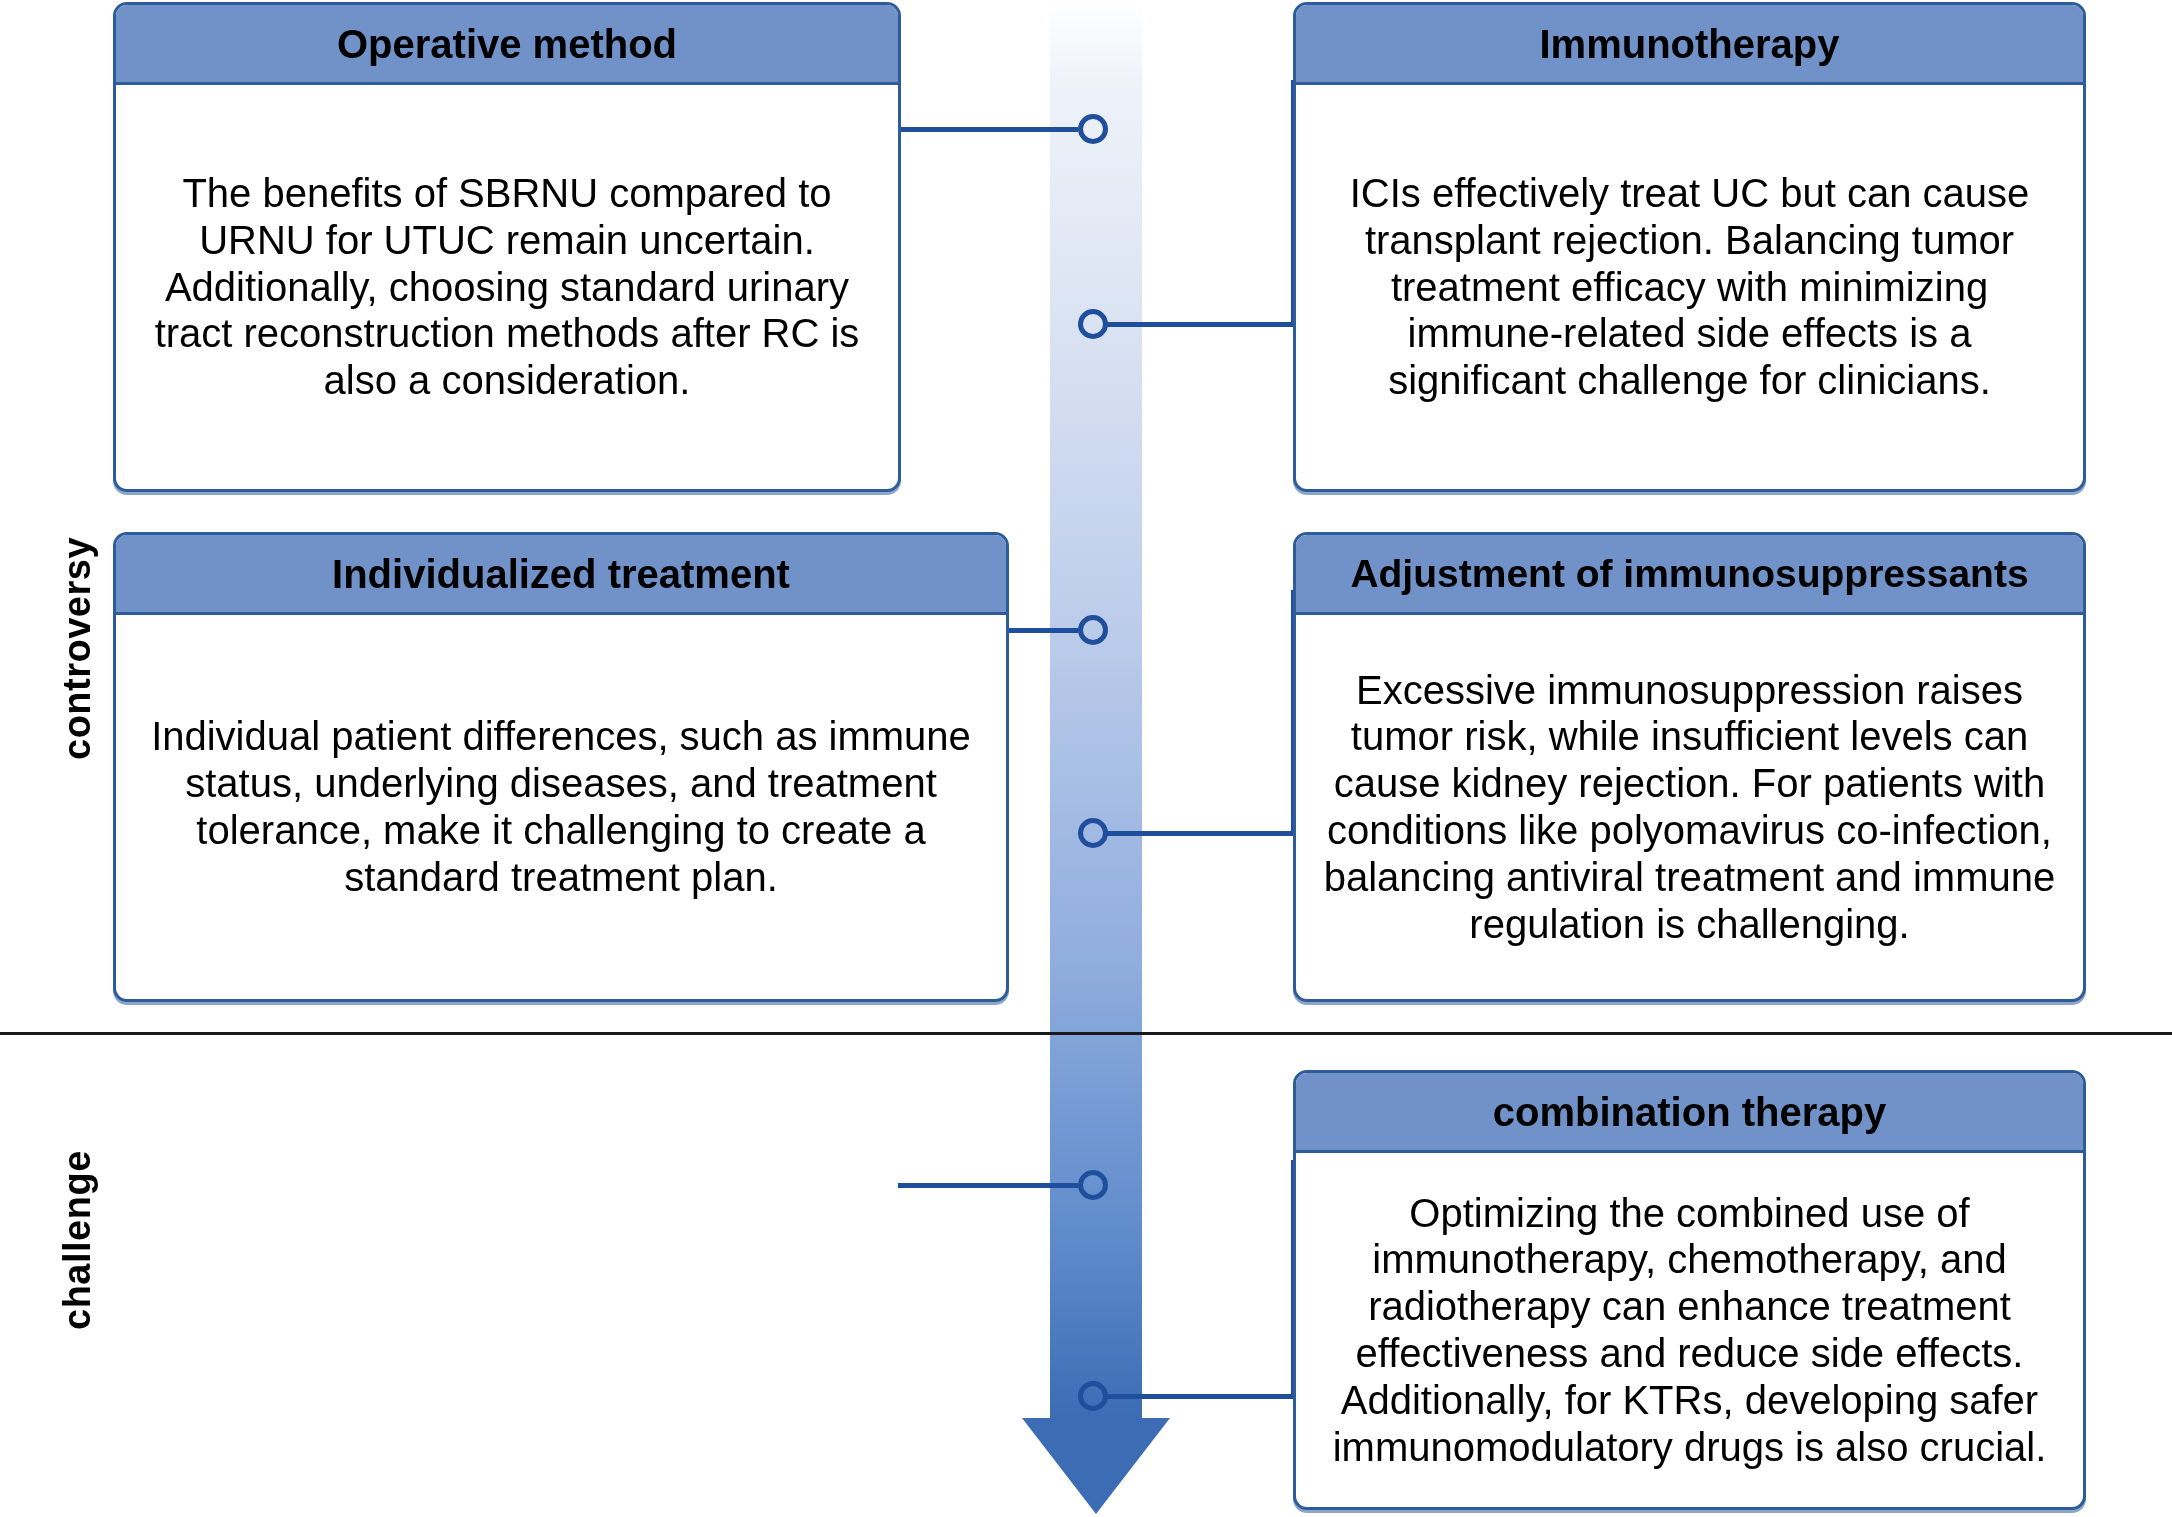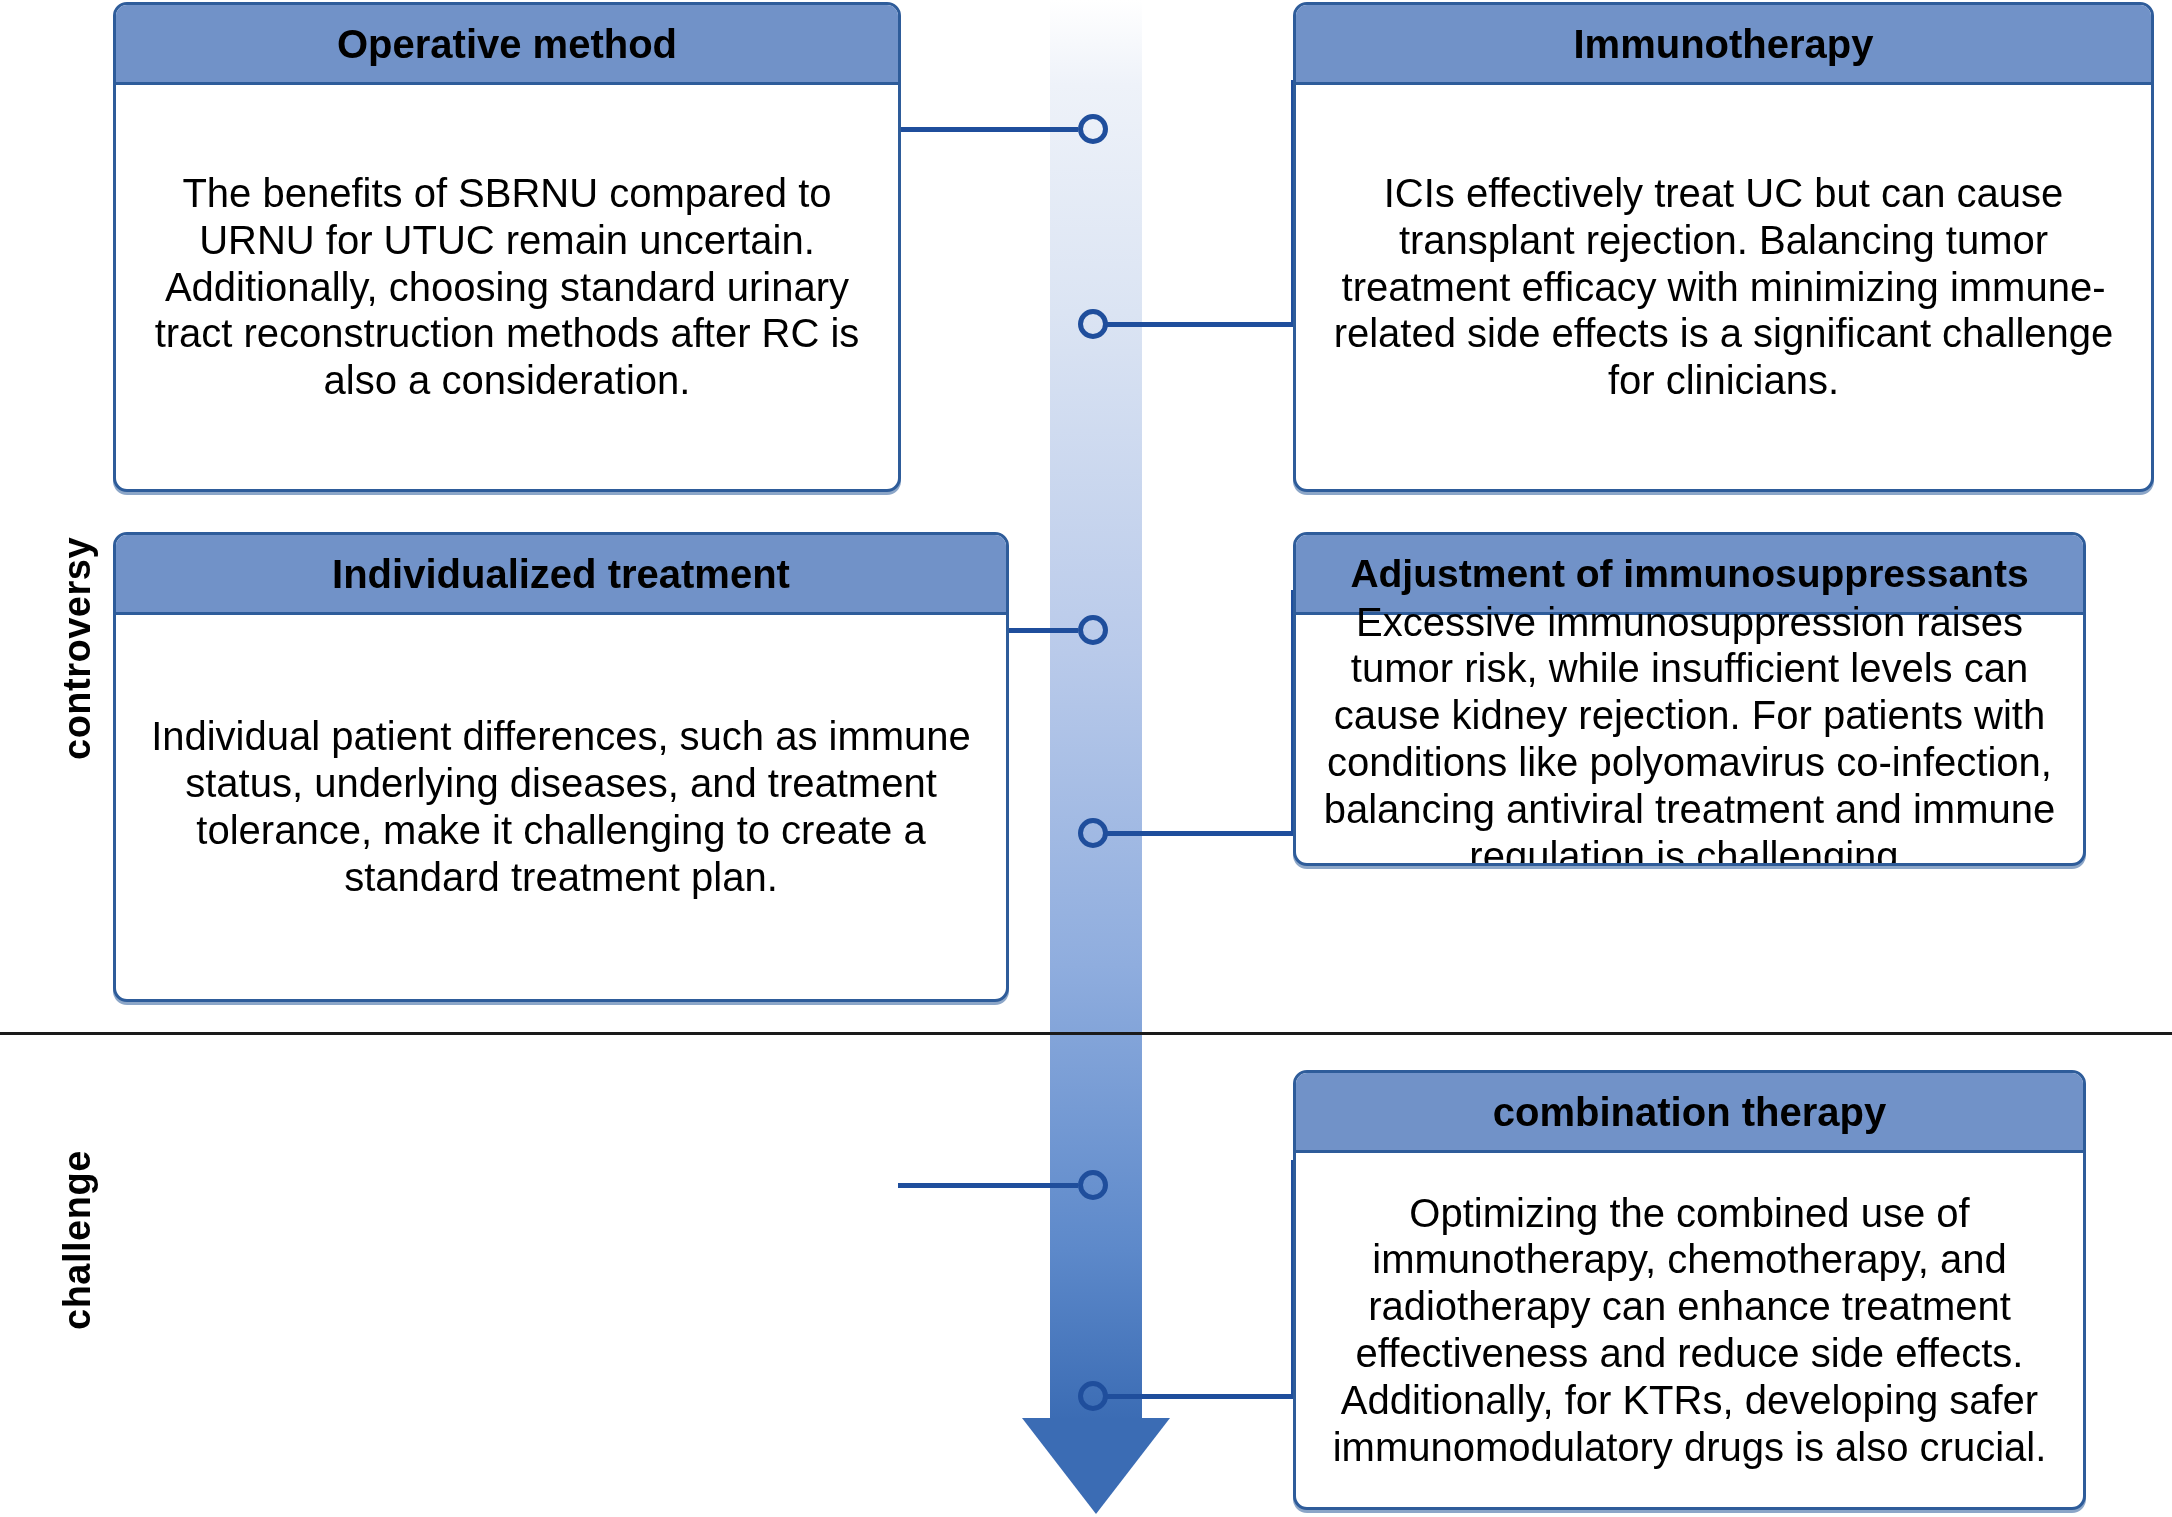--- a/index.html
+++ b/index.html
@@ -146,35 +146,35 @@
   <div class="conn-line" style="left:1106px; top:1394px; width:190px;"></div>
   <div class="conn-vert" style="left:1291px; top:1160px; height:239px;"></div>
 
   <div class="card" style="left:113px; top:2px; width:788px; height:490px;">
     <div class="card-header">Operative method</div>
     <div class="card-body">
       <p>The benefits of SBRNU compared to URNU for UTUC remain uncertain. Additionally, choosing standard urinary tract reconstruction methods after RC is also a consideration.</p>
     </div>
   </div>
 
-  <div class="card" style="left:1293px; top:2px; width:861px; height:490px;">
+  <div class="card" style="left:1293px; top:2px; width:793px; height:490px;">
     <div class="card-header">Immunotherapy</div>
     <div class="card-body">
       <p>ICIs effectively treat UC but can cause transplant rejection. Balancing tumor treatment efficacy with minimizing immune-related side effects is a significant challenge for clinicians.</p>
     </div>
   </div>
 
   <div class="card" style="left:113px; top:532px; width:896px; height:470px;">
     <div class="card-header">Individualized treatment</div>
     <div class="card-body">
       <p>Individual patient differences, such as immune status, underlying diseases, and treatment tolerance, make it challenging to create a standard treatment plan.</p>
     </div>
   </div>
 
-  <div class="card" style="left:1293px; top:532px; width:793px; height:334px;">
+  <div class="card" style="left:1293px; top:532px; width:793px; height:470px;">
     <div class="card-header" style="font-size:39px;">Adjustment of immunosuppressants</div>
     <div class="card-body">
       <p>Excessive immunosuppression raises tumor risk, while insufficient levels can cause kidney rejection. For patients with conditions like polyomavirus co-infection, balancing antiviral treatment and immune regulation is challenging.</p>
     </div>
   </div>
 
 
   <div class="card" style="left:1293px; top:1070px; width:793px; height:440px;">
     <div class="card-header">combination therapy</div>
     <div class="card-body">

